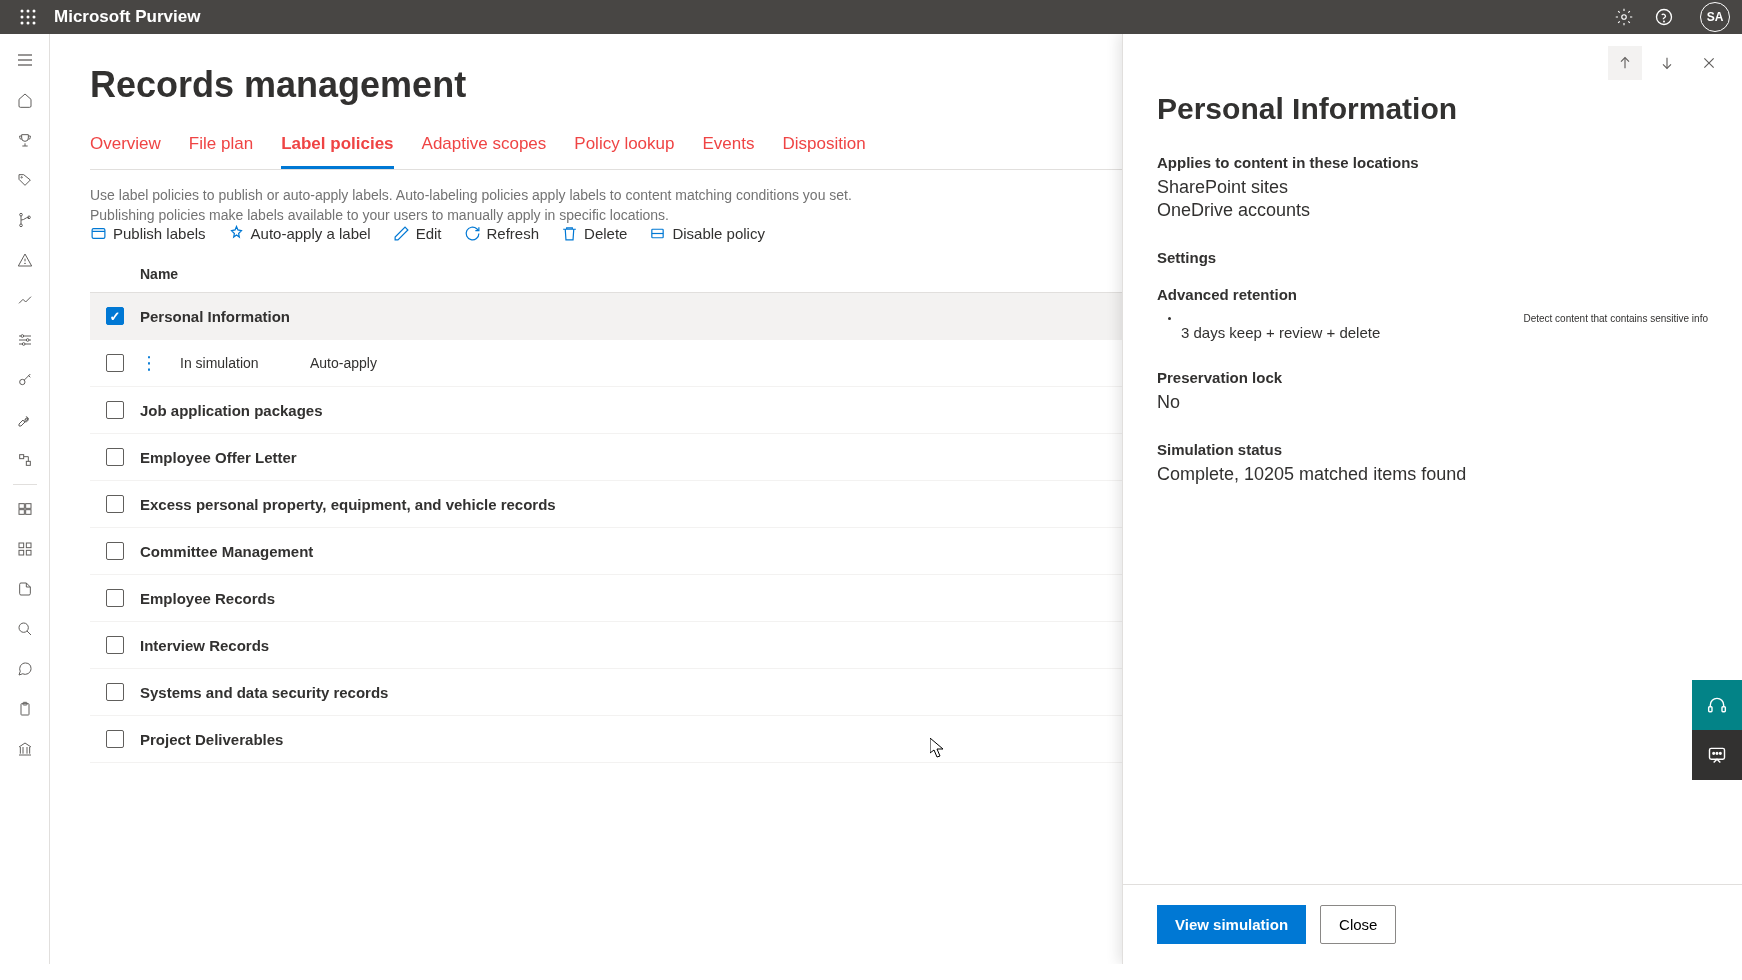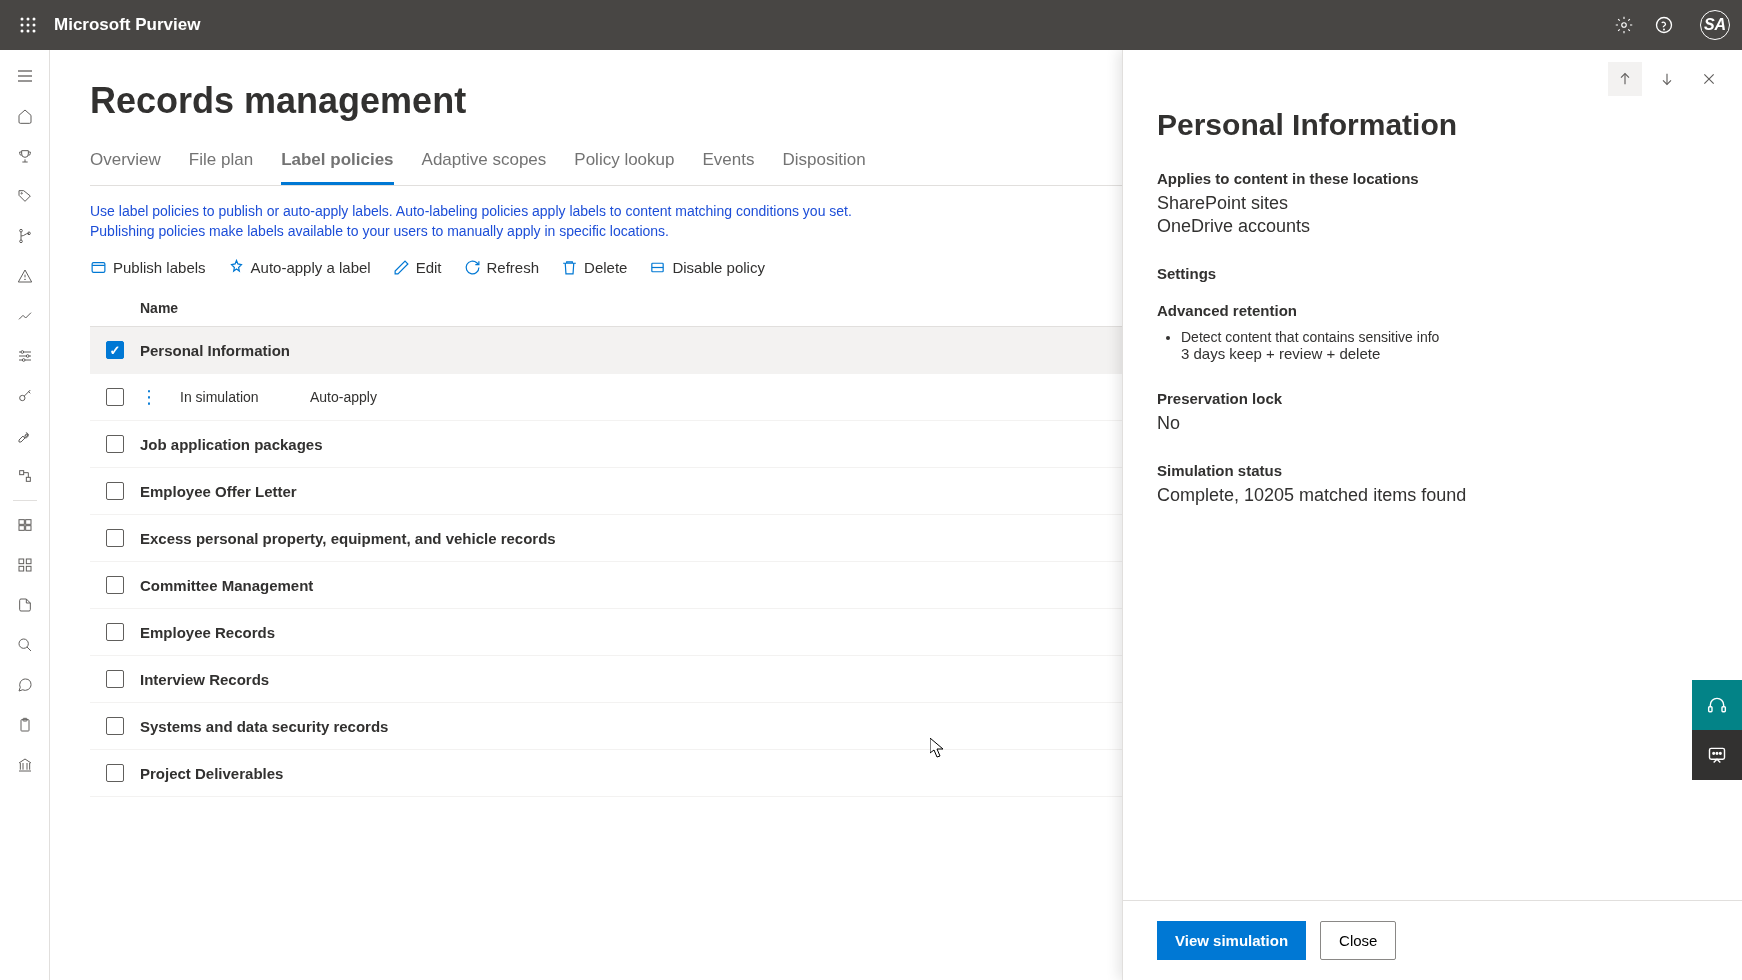--- a/index.html
+++ b/index.html
@@ -1,35 +1,35 @@
 <!DOCTYPE html>
 <html><head>
 <meta charset="utf-8">
 <style>
 * { box-sizing: border-box; margin: 0; padding: 0; }
 body { font-family: "Segoe UI", -apple-system, sans-serif; font-size: 14px; color: #323130; overflow: hidden; }
 
-.topbar { height: 50px; background: #484644; display: flex; align-items: center; padding: 0 12px; color: #fff; }
+.topbar { height: 34px; background: #484644; display: flex; align-items: center; padding: 0 12px; color: #fff; }
 .waffle { width: 32px; height: 32px; display: flex; align-items: center; justify-content: center; cursor: pointer; }
 .brand { font-size: 17px; font-weight: 600; margin-left: 10px; }
 .topbar-spacer { flex: 1; }
 .topbar-icon { width: 40px; height: 40px; display: flex; align-items: center; justify-content: center; cursor: pointer; }
-.avatar { width: 30px; height: 30px; border-radius: 50%; border: 1px solid #fff; display: flex; align-items: center; justify-content: center; font-size: 16px; font-weight: 600; margin-left: 16px; cursor: pointer; font-style: italic; }
+.avatar { width: 30px; height: 30px; border-radius: 50%; border: 1px solid #fff; display: flex; align-items: center; justify-content: center; font-size: 12px; font-weight: 600; margin-left: 16px; cursor: pointer; }
 
 .shell { display: flex; height: calc(100vh - 50px); }
 .sidenav { width: 50px; border-right: 1px solid #e1dfdd; display: flex; flex-direction: column; align-items: center; padding-top: 6px; }
 .sidenav-item { width: 40px; height: 40px; display: flex; align-items: center; justify-content: center; cursor: pointer; color: #605e5c; }
 .sidenav-divider { width: 24px; height: 1px; background: #e1dfdd; margin: 4px 0; }
 
 .main { flex: 1; padding: 30px 40px; overflow: hidden; position: relative; }
 .page-title { font-size: 36px; font-weight: 700; margin-bottom: 20px; }
 .tabs { display: flex; gap: 28px; border-bottom: 1px solid #e1dfdd; margin-bottom: 16px; }
-.tab { padding: 8px 0 12px; font-size: 17px; color: #737373; cursor: pointer; border-bottom: 3px solid transparent; }
+.tab { padding: 8px 0 12px; font-size: 17px; color: #ef4444; cursor: pointer; border-bottom: 3px solid transparent; }
 .tab.active { border-bottom-color: #0078d4; font-weight: 600; }
-.desc { color: #1d4ed8; margin-bottom: 18px; max-width: 780px; line-height: 1.4; }
+.desc { color: #737373; max-width: 780px; line-height: 1.4; }
 
 .toolbar { display: flex; gap: 22px; align-items: flex-end; margin-bottom: 14px; }
 .tool-btn { display: flex; align-items: center; gap: 6px; color: #323130; cursor: pointer; font-size: 15px; }
 .tool-btn svg { color: #0078d4; }
 
 .table { width: 100%; }
 .thead { display: flex; padding: 10px 0; border-bottom: 1px solid #e1dfdd; font-weight: 600; font-size: 14px; }
 .col-check { width: 50px; display: flex; justify-content: center; }
 .col-name { flex: 1; padding-left: 0; }
 .col-menu { width: 40px; }
@@ -45,21 +45,21 @@
 
 .flyout { position: absolute; top: 0; right: 0; width: 620px; height: 100%; background: #fff; border-left: 1px solid #e1dfdd; box-shadow: -4px 0 12px rgba(0,0,0,0.1); display: flex; flex-direction: column; }
 .flyout-header { display: flex; justify-content: flex-end; padding: 12px 16px; gap: 8px; }
 .flyout-icon-btn { width: 34px; height: 34px; display: flex; align-items: center; justify-content: center; cursor: pointer; color: #605e5c; }
 .flyout-icon-btn.active { background: #f3f2f1; }
 .flyout-body { padding: 0 34px; flex: 1; overflow: auto; }
 .flyout-title { font-size: 30px; font-weight: 700; margin-bottom: 28px; }
 .section-label { font-weight: 600; font-size: 15px; margin-bottom: 6px; }
 .section-text { color: #323130; font-size: 18px; margin-bottom: 2px; }
 .section { margin-bottom: 28px; }
-.bullet-item { margin-left: 24px; list-style: disc; font-size: 14px; }
+.bullet-item { margin-left: 24px; list-style: disc; font-size: 10px; text-align: right; }
 .bullet-sub { margin-left: 24px; font-size: 15px; }
 .flyout-footer { padding: 20px 34px; border-top: 1px solid #e1dfdd; display: flex; gap: 14px; }
 .btn-primary { background: #0078d4; color: #fff; border: none; padding: 10px 18px; font-size: 15px; font-weight: 600; cursor: pointer; border-radius: 0; }
 .btn-secondary { background: #fff; border: 1px solid #8a8886; padding: 10px 18px; font-size: 15px; cursor: pointer; border-radius: 2px; }
 
 .float-btns { position: fixed; right: 0; bottom: 200px; display: flex; flex-direction: column; }
 .float-btn { width: 50px; height: 50px; display: flex; align-items: center; justify-content: center; color: #fff; cursor: pointer; }
 .float-btn.teal { background: #038387; }
 .float-btn.dark { background: #323130; }
 

